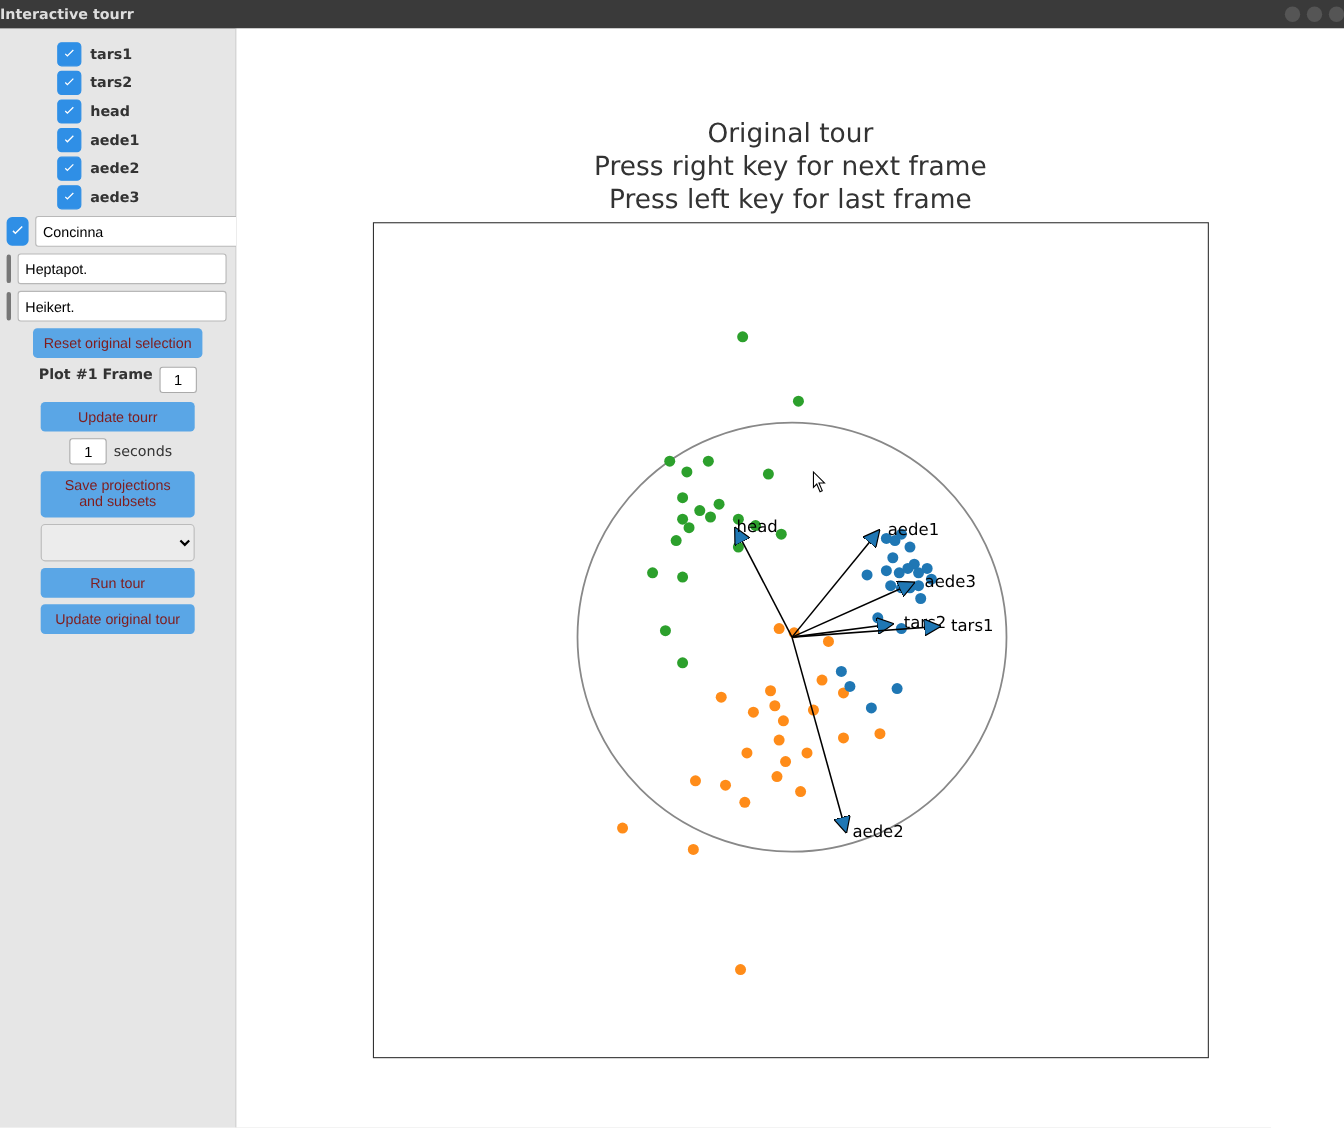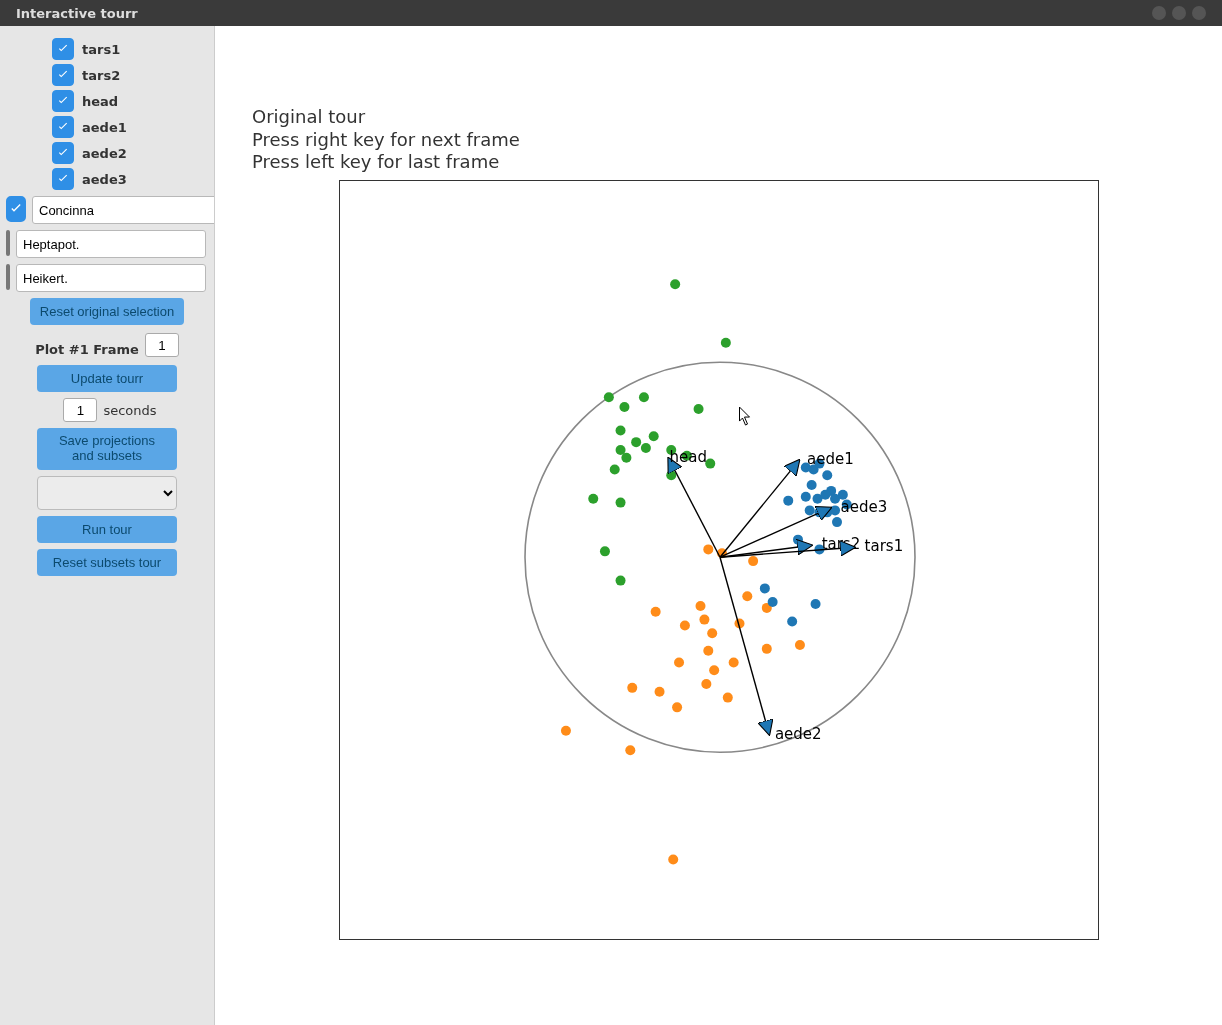--- a/index.html
+++ b/index.html
@@ -10,21 +10,21 @@
     background: #e6e6e6;
     color: #333;
     overflow: hidden;
   }
   .titlebar {
     background: #3a3a3a;
     color: #ddd;
     height: 26px;
     display: flex;
     align-items: center;
-    padding: 0 16px;
+    padding: 0 0;
     font-weight: 600;
   }
   .titlebar .title { flex:1; }
   .winbtn {
     width:14px;height:14px;border-radius:50%;
     background:#555;margin-left:6px;
   }
   .app {
     display:flex;
     height: calc(100vh - 26px);
@@ -44,64 +44,64 @@
   .chk {
     width:22px;height:22px;border-radius:4px;
     display:inline-flex;align-items:center;justify-content:center;
     margin-right:8px; cursor:pointer;
     border:1.5px solid #aaa; background:#fff;
   }
   .chk.checked { background:#2f8fe6; border-color:#2f8fe6; }
   .chk.checked svg { display:block; }
   .chk svg { display:none; width:14px;height:14px; }
   .species-row {
-    display:flex; margin:6px 0;
+    display:flex; align-items:center; margin:6px 0;
   }
   .species-row .bigchk {
     width:26px;height:26px;border-radius:5px;border:2px solid #777;
     display:inline-flex;align-items:center;justify-content:center;
     background:#fff;cursor:pointer;margin-right:6px;
   }
   .species-row .bigchk.checked { background:#2f8fe6;border-color:#2f8fe6;}
   .species-row .bigchk svg{width:16px;height:16px;display:none;}
   .species-row .bigchk.checked svg{display:block;}
   .species-row input[type=text]{
     flex:1;height:28px;border:1px solid #b8b8b8;border-radius:3px;
     padding:0 6px;background:#fff;font-size:13px;
   }
   .swatch {
     width:22px;height:22px;border-radius:4px;margin-left:6px;
   }
   .btn {
     display:block;
-    background:#5aa6e6;color:#0c4a6e;border:none;border-radius:4px;
+    background:#5aa6e6;color:#7f1d1d;border:none;border-radius:4px;
     padding:6px 10px;font-size:13px;cursor:pointer;
     margin:6px auto;
   }
-  .row-center{display:flex;align-items:flex-end;justify-content:center;gap:6px;margin:8px 0;font-weight:600;}
+  .row-center{display:flex;align-items:flex-start;justify-content:center;gap:6px;margin:8px 0;font-weight:600;}
   .numbox{width:34px;height:24px;border:1px solid #aaa;border-radius:3px;text-align:center;}
   .select {
     width:140px;height:26px;border:1px solid #bbb;border-radius:4px;
     background:#ececec;padding:16px 4px;display:block;margin:6px auto;
   }
   .seconds-row{display:flex;align-items:center;justify-content:center;gap:6px;margin:6px 0;}
   .seconds-row .bigchk{margin-right:0;}
   .plotarea {
     flex:1;
     background:#fff;
     position:relative;
     overflow:auto;
   }
   .chart-title {
-    font-size:18px;
+    text-align:center;
+    font-size:24px;
     line-height:1.25;
     margin-top:80px;
     margin-bottom:6px;
     white-space:pre-line;
-    padding-left:37px;
   }
   .plot-box {
     width:760px;height:760px;margin:0 auto 30px auto;
     border:1.5px solid #333;
     position:relative;
     background:#fff;
   }
 </style>
 </head>
 <body>
@@ -208,21 +208,21 @@
 
     <button class="btn" style="width:140px;white-space:pre-line;line-height:1.15;padding:6px 4px">Save projections
 and subsets</button>
 
     <select class="select">
       <option>Local tour</option>
     </select>
 
     <button class="btn" style="width:140px">Run tour</button>
 
-    <button class="btn" style="width:140px">Reset subsets tour</button>
+    <button class="btn" style="width:140px">Update original tour</button>
   </div>
 
   <div class="plotarea">
     <div class="chart-title">Original tour
 Press right key for next frame
 Press left key for last frame</div>
     <div class="plot-box">
       <svg id="plot-svg" width="760" height="760" viewBox="0 0 760 760">
           <circle cx="380" cy="376.2" r="195" fill="none" stroke="#888" stroke-width="1.6"></circle>
           <circle cx="335.15" cy="103.19999999999999" r="5" fill="#2ca02c"></circle>

